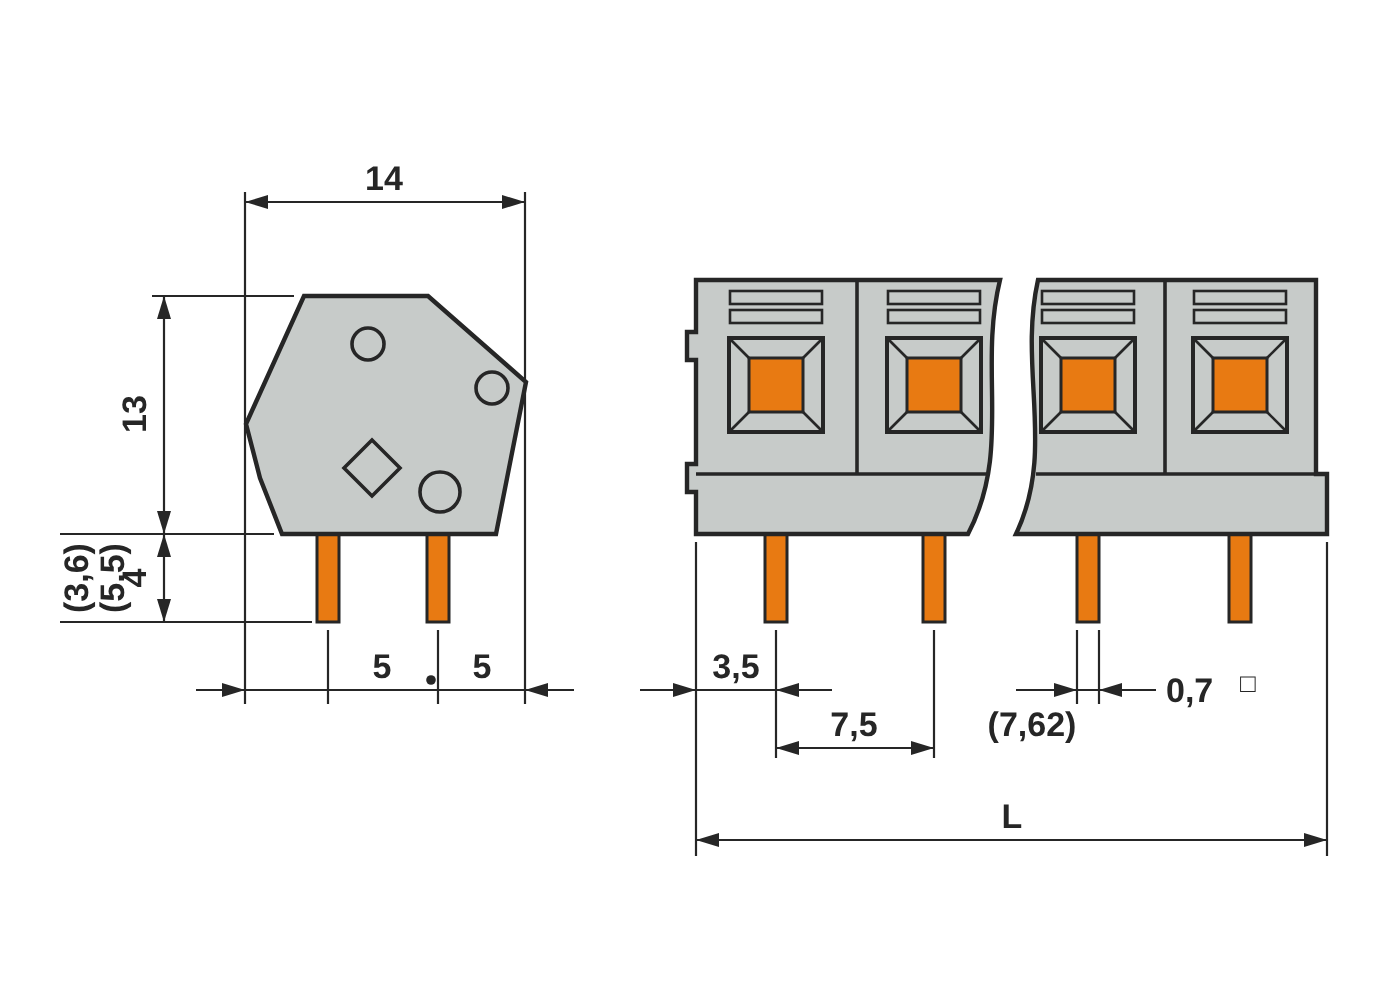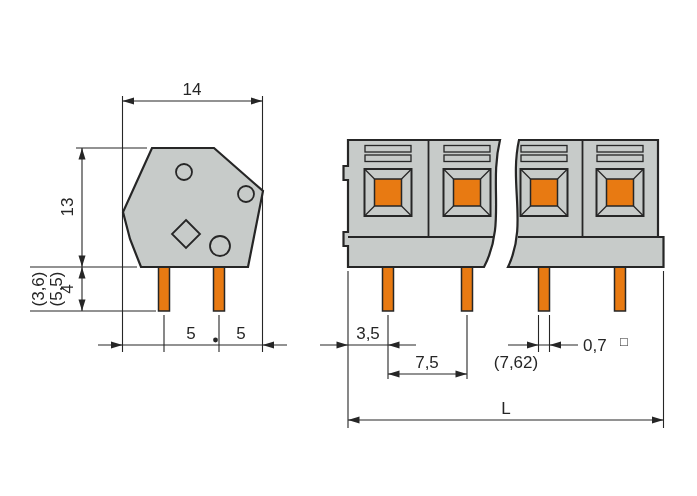--- a/index.html
+++ b/index.html
@@ -1,16 +1,16 @@
 <!DOCTYPE html>
 <html style="--body-gray: #c7cbc9; --pin-orange: #e87a12; --line: #262626; --background: #ffffff;"><head>
 <meta charset="utf-8">
 <style>
   html,body{margin:0;padding:0;background:var(--background,#ffffff);}
-  .stage{width:697px;height:496px;background:var(--background,#ffffff);overflow:hidden;}
+  .stage{width:697px;height:496px;background:var(--background,#ffffff);overflow:hidden;font-weight:bold;}
   text{font-family:"Liberation Sans",sans-serif;font-size:17px;fill:var(--line,#262626);}
   .sym{font-size:13px;}
   .body-shape{fill:var(--body-gray,#c7cbc9);stroke:var(--line,#262626);stroke-width:2.2;stroke-linejoin:miter;}
   .detail{fill:none;stroke:var(--line,#262626);stroke-width:1.8;}
   .thin{fill:none;stroke:var(--line,#262626);stroke-width:1.3;}
   .heavy{fill:none;stroke:var(--line,#262626);stroke-width:2;}
   .pin{fill:var(--pin-orange,#e87a12);stroke:var(--line,#262626);stroke-width:1.5;}
   .dim{fill:none;stroke:var(--line,#262626);stroke-width:1.1;}
   .arr{fill:var(--line,#262626);stroke:none;}
   .dot{fill:var(--line,#262626);}

